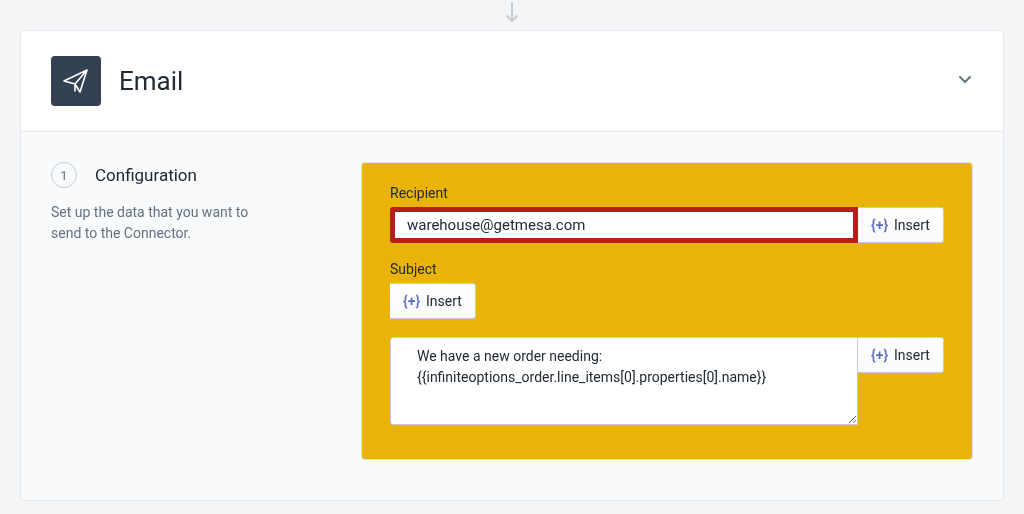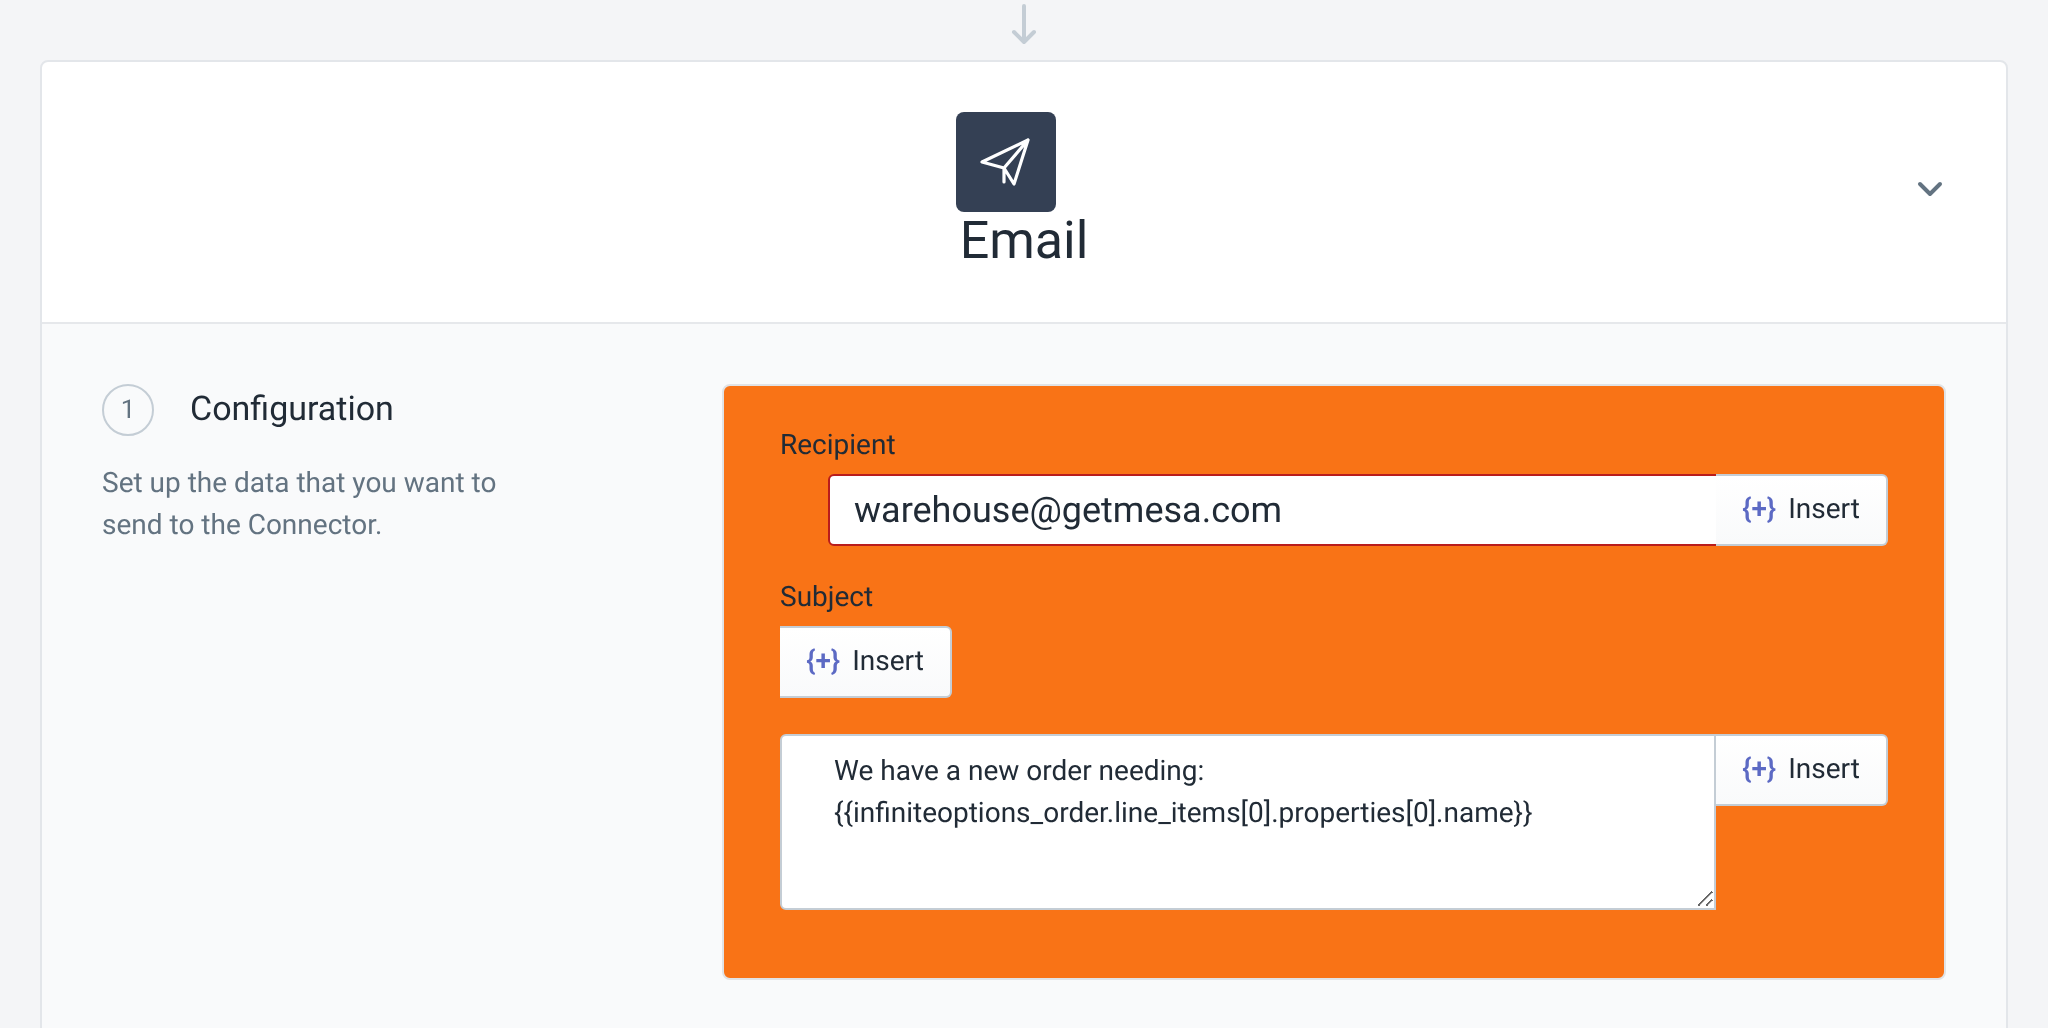--- a/index.html
+++ b/index.html
@@ -24,21 +24,20 @@
       border: 1px solid #e3e6ea;
       border-radius: 4px;
       margin: 30px 20px 0 20px;
     }
     .card-header {
       display: flex;
       align-items: center;
       padding: 25px 30px;
       border-bottom: 1px solid #e6e8eb;
       position: relative;
-      flex-direction: column;
     }
     .email-icon-box {
       width: 50px;
       height: 50px;
       background: #344054;
       border-radius: 4px;
       display: flex;
       align-items: center;
       justify-content: center;
       margin-right: 18px;
@@ -90,21 +89,21 @@
       text-align: right;
     }
     .config-desc {
       font-size: 14px;
       color: #637381;
       line-height: 1.5;
       max-width: 200px;
     }
     .right-col {
       flex: 1;
-      background: #f97316;
+      background: #eab308;
       border: 1px solid #e1e3e6;
       border-radius: 4px;
       padding: 22px 28px 30px 28px;
     }
     .field-group {
       margin-bottom: 18px;
     }
     .field-label {
       font-size: 14px;
       color: #212b36;
@@ -113,28 +112,27 @@
     }
     .input-row {
       display: flex;
     }
     .input-wrap {
       flex: 1;
     }
     .text-input {
       width: 100%;
       height: 36px;
-      border: 1px solid #b91c1c;
+      border: 5px solid #b91c1c;
       border-radius: 3px 0 0 3px;
       padding: 0 12px;
-      font-size: 18px;
+      font-size: 15px;
       color: #212b36;
       font-family: inherit;
       outline: none;
-      margin-left: 24px;
     }
     .textarea-input {
       width: 100%;
       height: 88px;
       border: 1px solid #c4cdd5;
       border-radius: 3px 0 0 3px;
       padding: 8px 26px;
       font-size: 14px;
       color: #212b36;
       line-height: 1.5;

